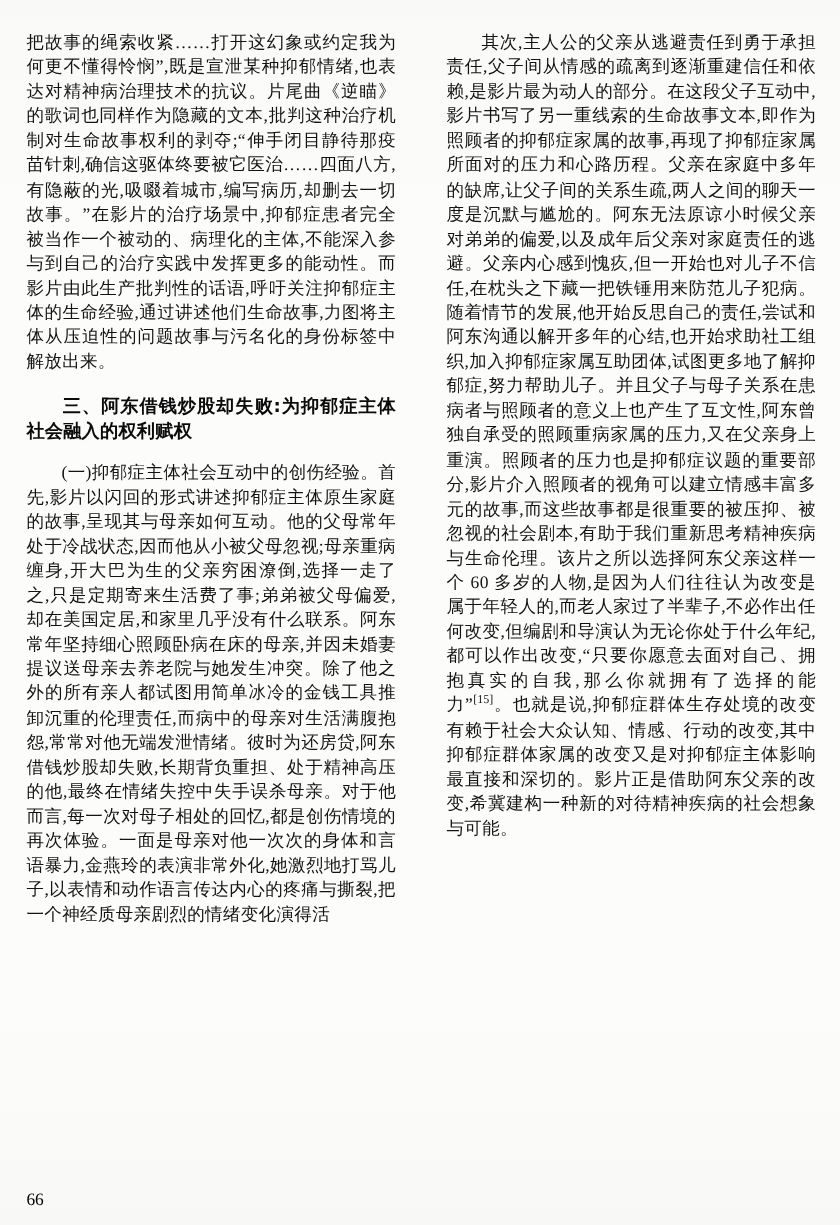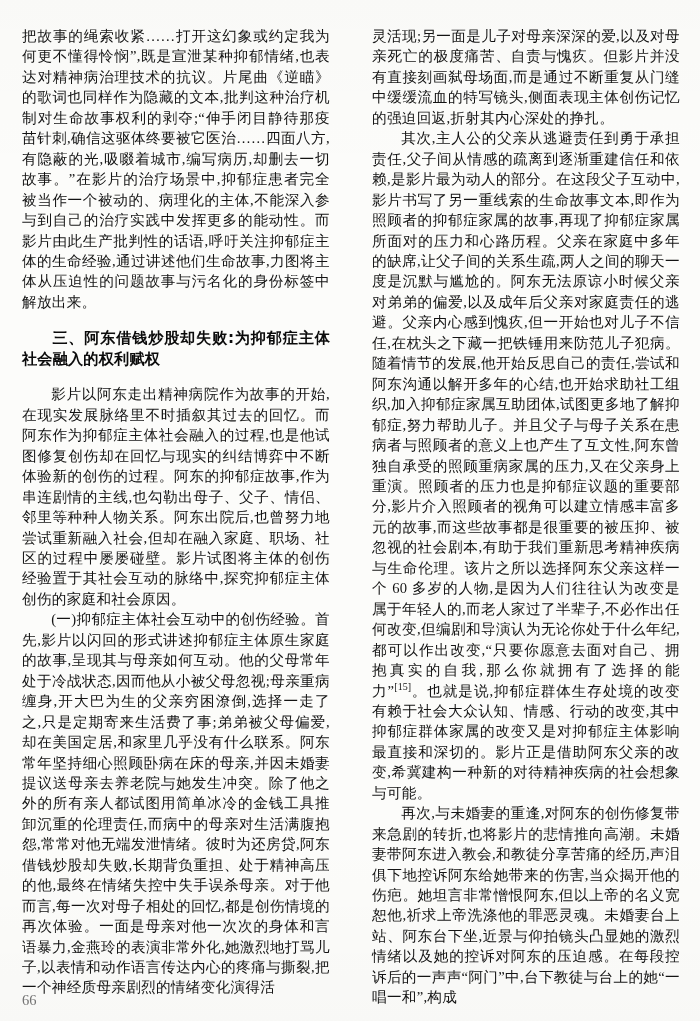--- a/index.html
+++ b/index.html
@@ -77,44 +77,41 @@
     line-height: 0;
     letter-spacing: 0;
   }
 
   .folio {
     position: absolute;
     left: 22px;
     bottom: 14px;
     font-size: 14.5px;
     line-height: 1;
-    color: #737373;
+    color: #000000;
     font-family: "Liberation Serif", "DejaVu Serif", serif;
   }
 </style>
 </head>
 <body>
 
 <div class="scan-page"></div>
 
 <div class="columns">
 
   <div class="col col-left">
     <p class="body-par cont">把故事的绳索收紧……打开这幻象或约定我为何更不懂得怜悯”,既是宣泄某种抑郁情绪,也表达对精神病治理技术的抗议。片尾曲《逆瞄》的歌词也同样作为隐藏的文本,批判这种治疗机制对生命故事权利的剥夺;“伸手闭目静待那疫苗针刺,确信这驱体终要被它医治……四面八方,有隐蔽的光,吸啜着城市,编写病历,却删去一切故事。”在影片的治疗场景中,抑郁症患者完全被当作一个被动的、病理化的主体,不能深入参与到自己的治疗实践中发挥更多的能动性。而影片由此生产批判性的话语,呼吁关注抑郁症主体的生命经验,通过讲述他们生命故事,力图将主体从压迫性的问题故事与污名化的身份标签中解放出来。</p>
 
     <h2 class="section-head">三、阿东借钱炒股却失败:为抑郁症主体社会融入的权利赋权</h2>
 
-    <p class="body-par">影片以阿东走出精神病院作为故事的开始,在现实发展脉络里不时插叙其过去的回忆。而阿东作为抑郁症主体社会融入的过程,也是他试图修复创伤却在回忆与现实的纠结博弈中不断体验新的创伤的过程。阿东的抑郁症故事,作为串连剧情的主线,也勾勒出母子、父子、情侣、邻里等种种人物关系。阿东出院后,也曾努力地尝试重新融入社会,但却在融入家庭、职场、社区的过程中屡屡碰壁。影片试图将主体的创伤经验置于其社会互动的脉络中,探究抑郁症主体创伤的家庭和社会原因。</p>
 
     <p class="body-par">(一)抑郁症主体社会互动中的创伤经验。首先,影片以闪回的形式讲述抑郁症主体原生家庭的故事,呈现其与母亲如何互动。他的父母常年处于冷战状态,因而他从小被父母忽视;母亲重病缠身,开大巴为生的父亲穷困潦倒,选择一走了之,只是定期寄来生活费了事;弟弟被父母偏爱,却在美国定居,和家里几乎没有什么联系。阿东常年坚持细心照顾卧病在床的母亲,并因未婚妻提议送母亲去养老院与她发生冲突。除了他之外的所有亲人都试图用简单冰冷的金钱工具推卸沉重的伦理责任,而病中的母亲对生活满腹抱怨,常常对他无端发泄情绪。彼时为还房贷,阿东借钱炒股却失败,长期背负重担、处于精神高压的他,最终在情绪失控中失手误杀母亲。对于他而言,每一次对母子相处的回忆,都是创伤情境的再次体验。一面是母亲对他一次次的身体和言语暴力,金燕玲的表演非常外化,她激烈地打骂儿子,以表情和动作语言传达内心的疼痛与撕裂,把一个神经质母亲剧烈的情绪变化演得活</p>
   </div>
 
   <div class="col col-right">
-    <p class="body-par cont">灵活现;另一面是儿子对母亲深深的爱,以及对母亲死亡的极度痛苦、自责与愧疚。但影片并没有直接刻画弑母场面,而是通过不断重复从门缝中缓缓流血的特写镜头,侧面表现主体创伤记忆的强迫回返,折射其内心深处的挣扎。</p>
 
     <p class="body-par"><span>其次,主人公的父亲从逃避责任到勇于承担责任,父子间从情感的疏离到逐渐重建信任和依赖,是影片最为动人的部分。在这段父子互动中,影片书写了另一重线索的生命故事文本,即作为照顾者的抑郁症家属的故事,再现了抑郁症家属所面对的压力和心路历程。父亲在家庭中多年的缺席,让父子间的关系生疏,两人之间的聊天一度是沉默与尴尬的。阿东无法原谅小时候父亲对弟弟的偏爱,以及成年后父亲对家庭责任的逃避。父亲内心感到愧疚,但一开始也对儿子不信任,在枕头之下藏一把铁锤用来防范儿子犯病。随着情节的发展,他开始反思自己的责任,尝试和阿东沟通以解开多年的心结,也开始求助社工组织,加入抑郁症家属互助团体,试图更多地了解抑郁症,努力帮助儿子。并且父子与母子关系在患病者与照顾者的意义上也产生了互文性,阿东曾独自承受的照顾重病家属的压力,又在父亲身上重演。照顾者的压力也是抑郁症议题的重要部分,影片介入照顾者的视角可以建立情感丰富多元的故事,而这些故事都是很重要的被压抑、被忽视的社会剧本,有助于我们重新思考精神疾病与生命伦理。该片之所以选择阿东父亲这样一个 60 多岁的人物,是因为人们往往认为改变是属于年轻人的,而老人家过了半辈子,不必作出任何改变,但编剧和导演认为无论你处于什么年纪,都可以作出改变,“只要你愿意去面对自己、拥抱真实的自我,那么你就拥有了选择的能力”</span><sup class="cite">[15]</sup><span>。也就是说,抑郁症群体生存处境的改变有赖于社会大众认知、情感、行动的改变,其中抑郁症群体家属的改变又是对抑郁症主体影响最直接和深切的。影片正是借助阿东父亲的改变,希冀建构一种新的对待精神疾病的社会想象与可能。</span></p>
 
-    <p class="body-par">再次,与未婚妻的重逢,对阿东的创伤修复带来急剧的转折,也将影片的悲情推向高潮。未婚妻带阿东进入教会,和教徒分享苦痛的经历,声泪俱下地控诉阿东给她带来的伤害,当众揭开他的伤疤。她坦言非常憎恨阿东,但以上帝的名义宽恕他,祈求上帝洗涤他的罪恶灵魂。未婚妻台上站、阿东台下坐,近景与仰拍镜头凸显她的激烈情绪以及她的控诉对阿东的压迫感。在每段控诉后的一声声“阿门”中,台下教徒与台上的她“一唱一和”,构成</p>
   </div>
 
 </div>
 
 <div class="folio">66</div>
 
 </body></html>

